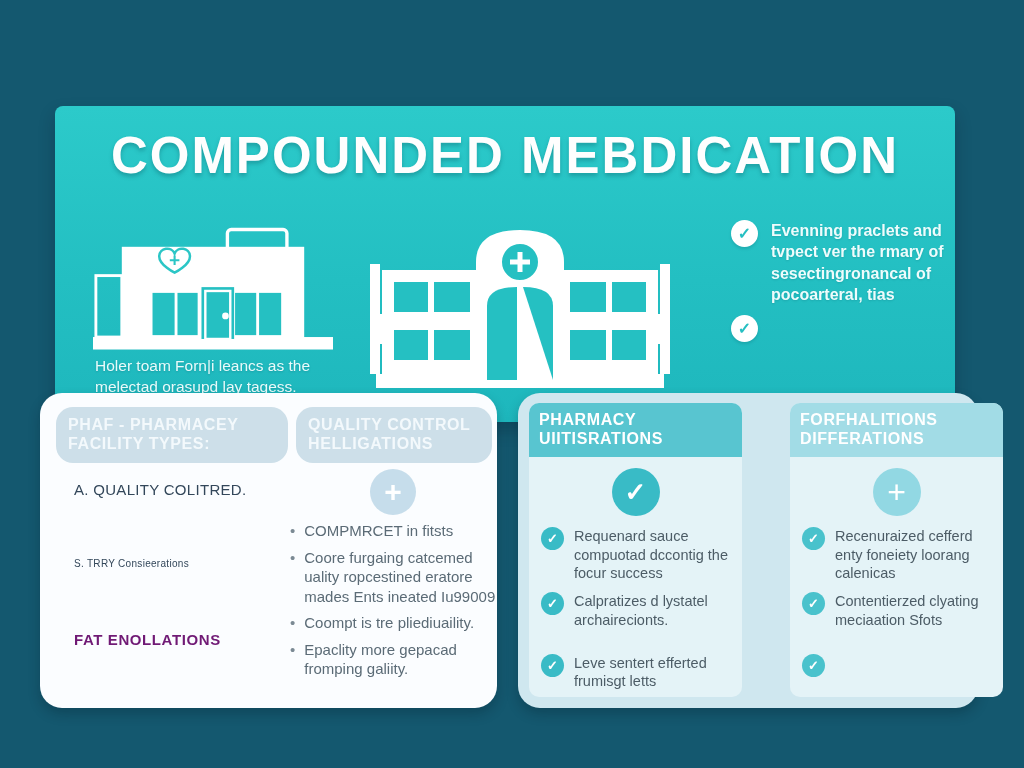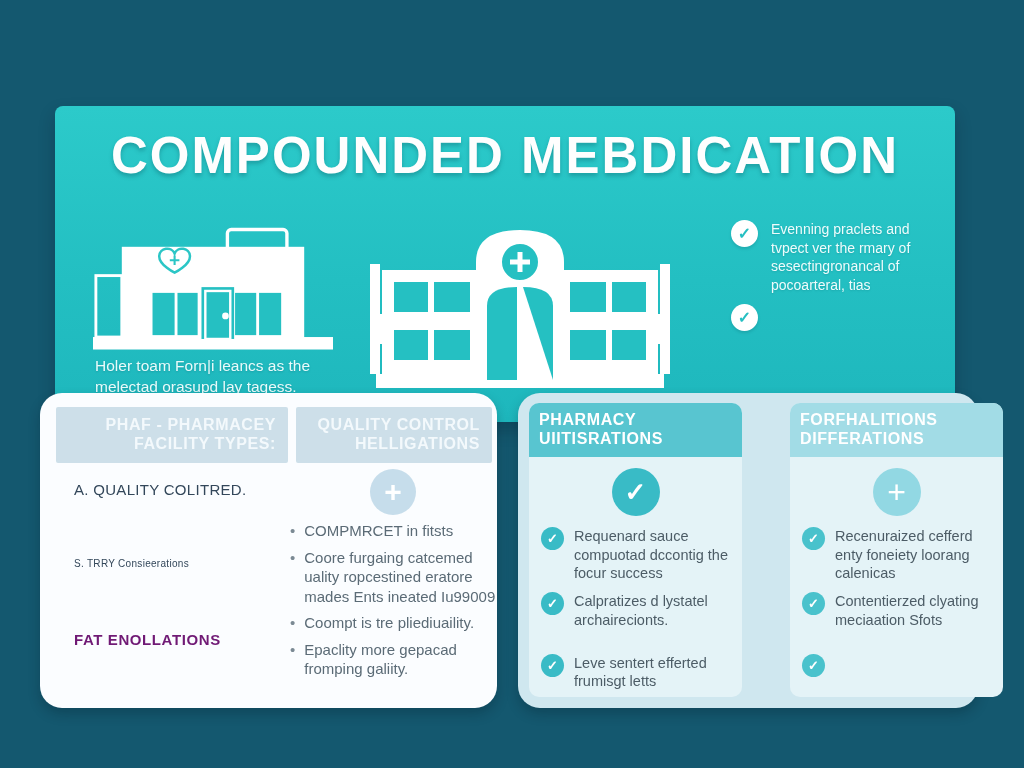--- a/index.html
+++ b/index.html
@@ -35,33 +35,33 @@
     display:flex; flex-direction:column; gap:10px;
   }
   .banner-check-item { display:flex; gap:13px; }
   .banner-check-circle {
     flex:0 0 27px; width:27px; height:27px; border-radius:50%;
     background:#ffffff; color:#26bfc2; font-size:16px; font-weight:700;
     display:flex; align-items:center; justify-content:center;
     box-shadow:0 2px 3px rgba(8,85,95,.2);
   }
   .banner-check-text {
-    font-size:14px; line-height:1.33; color:#eefcfc; font-weight:400;
+    font-size:16px; line-height:1.33; color:#eefcfc; font-weight:700;
     text-shadow:0 1px 2px rgba(8,85,95,.2);
   }
 
   
   .panel-left {
     position:absolute; left:40px; top:393px; width:457px; height:315px;
     background:#fbfdff; border-radius:22px;
     box-shadow:0 6px 12px rgba(0,25,35,.25);
   }
   .lp-header {
-    position:absolute; top:14px; height:56px; background:#cddfe9; border-radius:2px;
-    display:flex; align-items:center; justify-content:center; text-align:right;
+    position:absolute; top:14px; height:56px; background:#cddfe9; border-radius:17px;
+    display:flex; align-items:center; justify-content:center; text-align:left;
     color:#f3f9fc; font-weight:800; font-size:16px; line-height:1.18;
     letter-spacing:.6px; text-transform:uppercase; padding:0 12px; box-sizing:border-box;
   }
   .lp-header-1 { left:16px; width:232px; }
   .lp-header-2 { left:256px; width:196px; }
   .lp-row { position:absolute; left:34px; color:#33475a; font-size:15px; letter-spacing:.3px; }
   .lp-row-0 { top:88px;text-align:center; }
   .lp-row-1 { top:165px; font-size:10px; }
   .lp-row-2 { top:238px; font-weight:800; color:#701a75; letter-spacing:.6px; }
   .lp-plus-circle {

